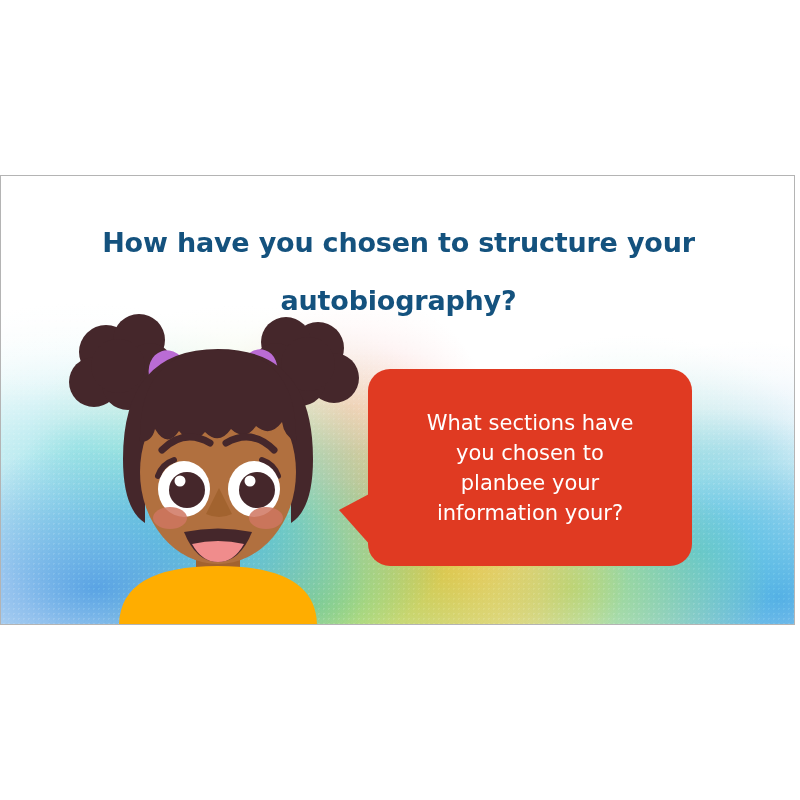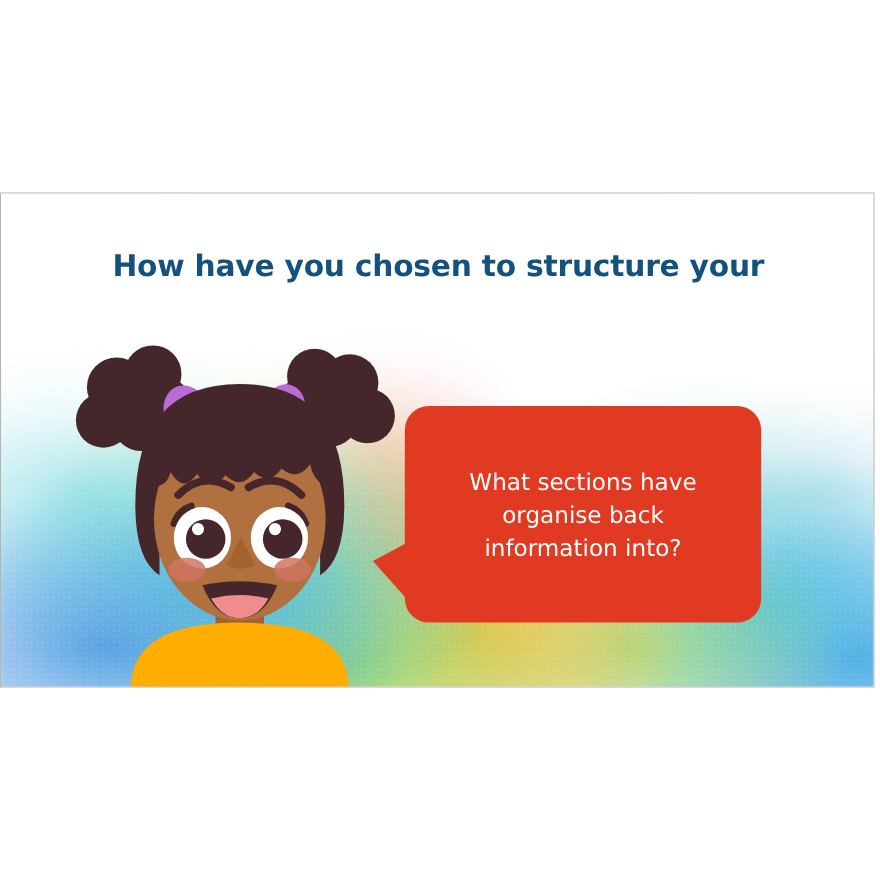--- a/index.html
+++ b/index.html
@@ -170,20 +170,21 @@
 
 <div id="slide-frame">
 
   <div class="wc wc-base"></div>
   <div class="wc wc-fade-top"></div>
   <div class="wc wc-fade-corner"></div>
   <div class="wc wc-speckle"></div>
 
   <div id="title-block">
     <div class="title-line">How have you chosen to structure your</div>
+    <div class="title-line">autobiography?</div>
   </div>
 
   <div id="character">
     <svg width="300" height="322" viewBox="0 0 300 322" xmlns="http://www.w3.org/2000/svg">
 
       <g>
         <circle cx="40" cy="48" r="27" fill="#45272B"></circle>
         <circle cx="73" cy="36" r="26" fill="#45272B"></circle>
         <circle cx="28" cy="78" r="25" fill="#45272B"></circle>
         <circle cx="62" cy="80" r="26" fill="#45272B"></circle>
@@ -243,20 +244,21 @@
         <path d="M126 240 q26 -6 52 0 q-10 18 -26 18 q-16 0 -26 -18 z" fill="#F08C8C"></path>
       </g>
     </svg>
   </div>
 
   <div id="speech-bubble">
     <div id="bubble-body"></div>
     <div id="bubble-tail"></div>
     <div id="bubble-text">
       <span>What sections have</span>
-      <span>organise back</span>
-      <span>information into?</span>
+      <span>you chosen to</span>
+      <span>planbee your</span>
+      <span>information your?</span>
     </div>
   </div>
 
 
 
 </div>
 
 </body></html>

